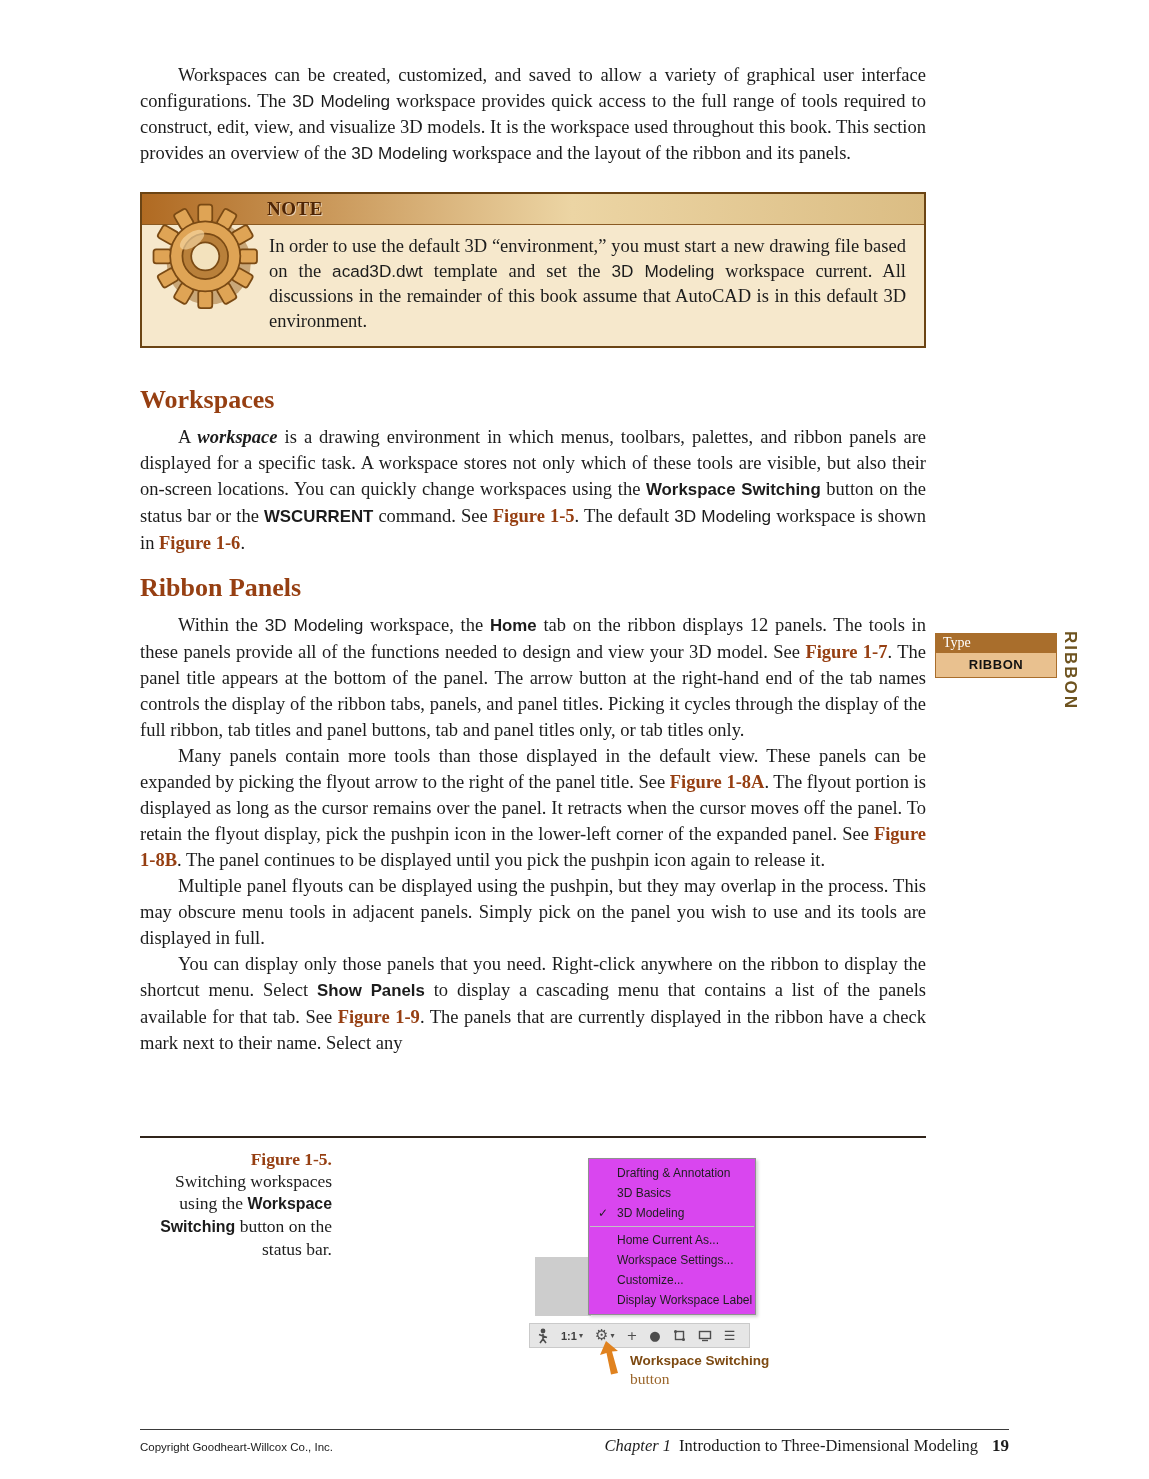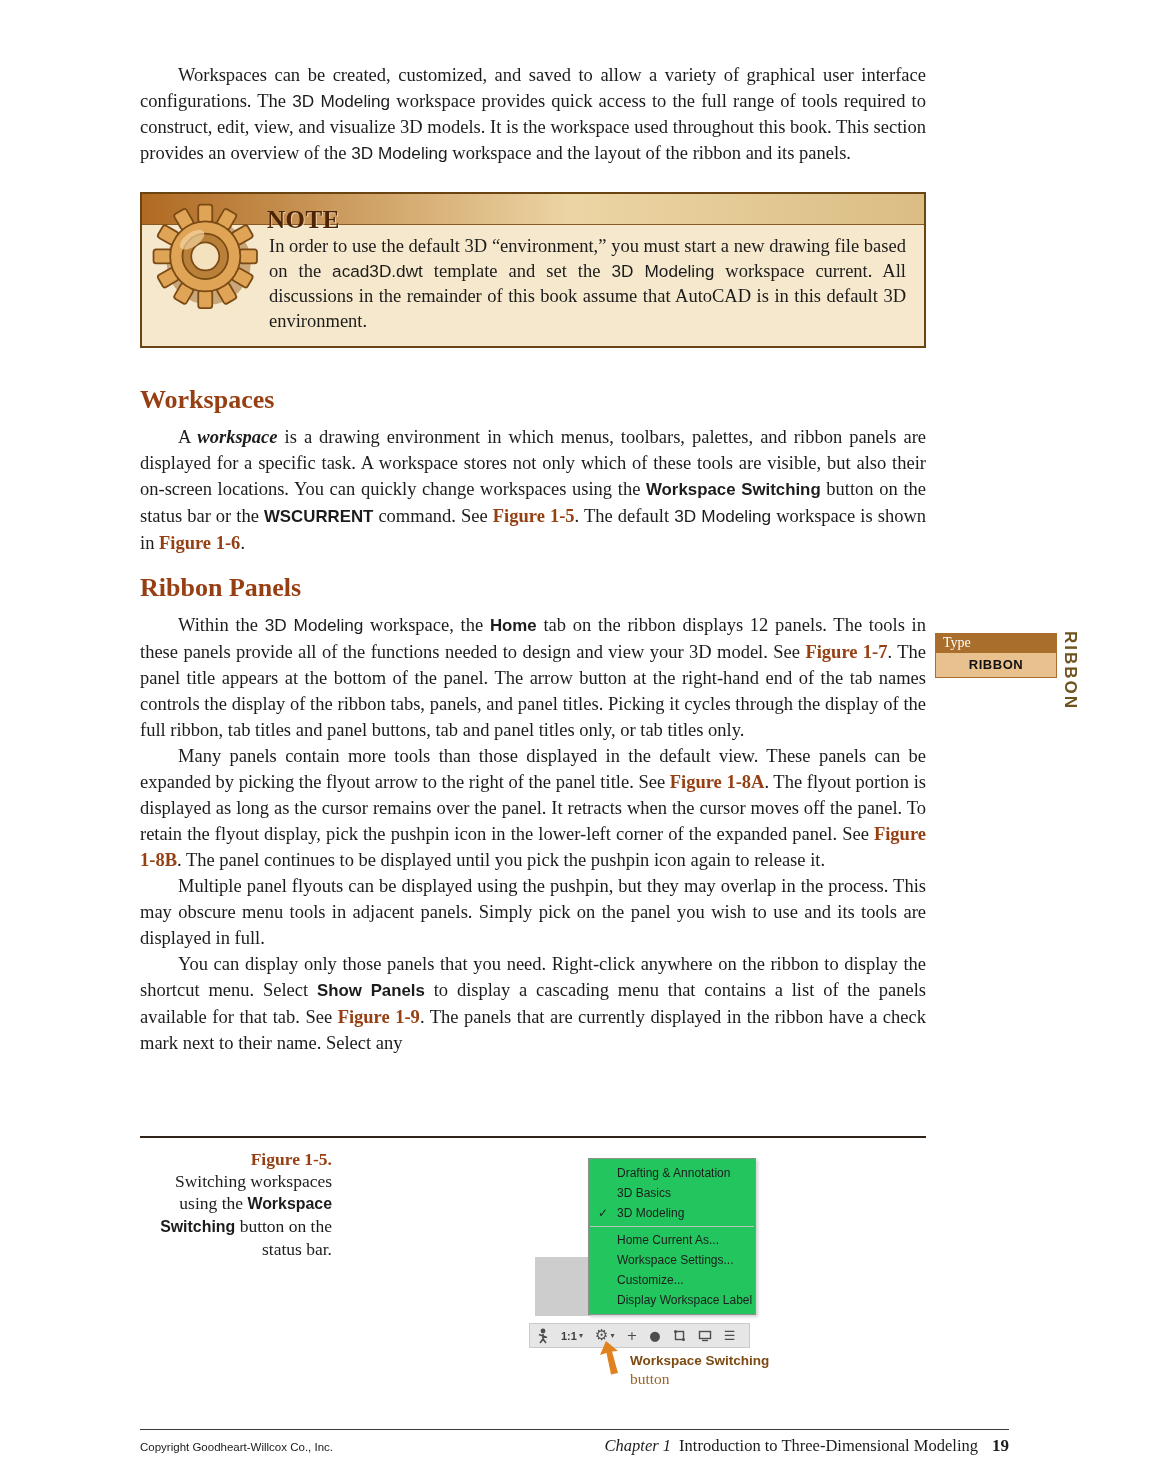--- a/index.html
+++ b/index.html
@@ -17,21 +17,21 @@
   
   .seg-n{}
   .seg-sans{font-family:"Liberation Sans",sans-serif;font-size:0.93em;}
   .seg-sansbold{font-family:"Liberation Sans",sans-serif;font-weight:bold;font-size:0.91em;}
   .seg-figref{font-weight:bold;color:var(--accent);}
   .seg-bi{font-style:italic;font-weight:bold;}
 
   
   .note-box{position:relative;margin-top:26px;border:2px solid var(--note-border);background:var(--note-bg);min-height:142px;box-sizing:border-box;}
   .note-band{height:30px;background:linear-gradient(90deg,#b06a22,#ecd5a4 55%,#dbbd84);border-bottom:1px solid #8a5a22;}
-  .note-label{display:inline-block;margin-left:125px;font-weight:bold;font-size:25px;line-height:30px;color:#4e2404;letter-spacing:0.5px;text-shadow:1px 1px 0 rgba(255,255,255,0.55);margin-top:11px;}
+  .note-label{display:inline-block;margin-left:125px;font-weight:bold;font-size:19px;line-height:30px;color:#4e2404;letter-spacing:0.5px;text-shadow:1px 1px 0 rgba(255,255,255,0.55);}
   .note-gear{position:absolute;left:8px;top:4px;width:114px;height:122px;}
   .note-body{margin:0;padding:9px 18px 12px 127px;font-size:18.5px;line-height:25px;text-align:justify;}
 
   .section-heading{font-size:26px;line-height:32px;font-weight:bold;color:var(--accent);margin:0;}
   .mt-lg{margin-top:36px;margin-bottom:8px;}
   .mt-sm{margin-top:16px;margin-bottom:8px;}
 
   
   .side-ref{position:absolute;left:935px;top:633px;width:122px;}
   .side-ref-type{background:#a96e2c;color:#fff;font-size:14px;line-height:20px;padding-left:8px;}
@@ -39,21 +39,21 @@
   .vertical-ref{position:absolute;left:1060px;top:631px;writing-mode:vertical-rl;font-family:"Liberation Sans",sans-serif;font-weight:bold;font-size:17px;letter-spacing:2px;color:#6e531f;}
 
   
   .fig-rule{position:absolute;left:140px;top:1136px;width:786px;border-top:2px solid #30241a;}
   .fig-caption{position:absolute;left:140px;top:1148px;width:192px;font-size:17.5px;line-height:22px;text-align:right;}
   .fig-label{font-weight:bold;color:var(--accent);}
   .fig-caption-body{margin:0;}
 
   .screenshot-frag{position:absolute;left:535px;top:1257px;width:56px;height:59px;background:#cdcdcd;}
 
-  .menu{position:absolute;left:588px;top:1158px;width:166px;background:#22c55e;border:1px solid #909090;box-shadow:2px 2px 3px rgba(0,0,0,0.18);padding:4px 0;font-family:"Liberation Sans",sans-serif;font-size:12px;color:#1e1e1e;}
+  .menu{position:absolute;left:588px;top:1158px;width:166px;background:#d946ef;border:1px solid #909090;box-shadow:2px 2px 3px rgba(0,0,0,0.18);padding:4px 0;font-family:"Liberation Sans",sans-serif;font-size:12px;color:#1e1e1e;}
   .menu-item{position:relative;height:20px;line-height:20px;padding-left:28px;white-space:nowrap;}
   .menu-check{position:absolute;left:9px;top:0;font-family:"DejaVu Sans",sans-serif;font-size:12px;color:#1e1e1e;}
   .menu-sep{border-top:1px solid #c2c2c2;margin:3px 1px;}
 
   .statusbar{position:absolute;left:529px;top:1323px;width:221px;height:25px;background:#e6e6e6;border:1px solid #cacaca;display:flex;align-items:center;gap:12px;padding:0 7px;box-sizing:border-box;font-family:"DejaVu Sans",sans-serif;color:#4d4d4d;}
   .sb-group{display:flex;align-items:center;gap:2px;}
   .sb-text{font-size:11px;font-weight:bold;font-family:"Liberation Sans",sans-serif;color:#3d3d3d;}
   .sb-caret{font-size:8px;line-height:1;}
   .sb-glyph{font-size:13px;line-height:1;}
   .sb-glyph.gear{font-size:15px;}

